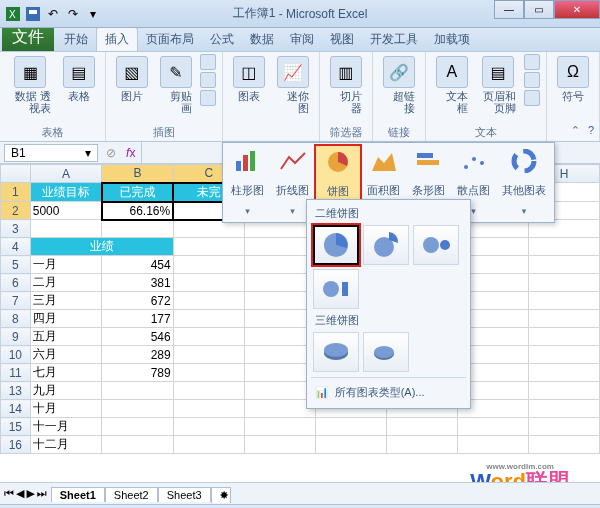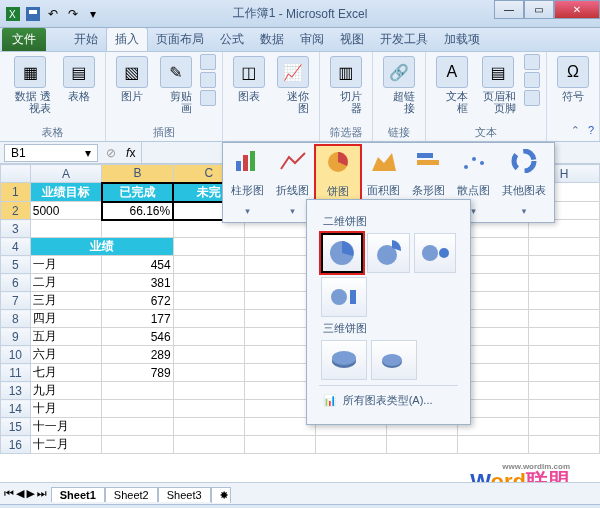--- a/index.html
+++ b/index.html
@@ -5,77 +5,77 @@
 *{margin:0;padding:0;box-sizing:border-box;font-family:"Microsoft YaHei",Arial,sans-serif}
 body{background:#fff;width:600px;height:508px;overflow:hidden;font-size:12px;position:relative}
 .titlebar{height:28px;background:linear-gradient(#d9e6f5,#c5d9ee);border-bottom:1px solid #9db3cc;display:flex;align-items:center;padding:0 4px;position:relative}
 .qat{display:flex;gap:2px;align-items:center}
 .qat-btn{width:18px;height:18px;display:flex;align-items:center;justify-content:center}
 .title{position:absolute;left:50%;transform:translateX(-50%);color:#3b5679;font-size:12px;display:flex;align-items:center}
 .wincontrols{position:absolute;right:0;top:0;display:flex}
 .wbtn{width:30px;height:19px;background:linear-gradient(#e8eef7,#cfdef0);border:1px solid #8aa4c3;display:flex;align-items:center;justify-content:center;font-size:10px;cursor:default}
 .wbtn.close{background:linear-gradient(#e68,#c13537);color:#fff;width:46px}
 .tabs{height:24px;background:linear-gradient(#dce8f7,#cadcf0);display:flex;align-items:flex-end;padding-left:2px;border-bottom:1px solid #b4c8de}
-.file-tab{background:linear-gradient(#3b8a3e,#2c6b2e);color:#fff;padding:3px 10px;font-size:12px;border-radius:2px 2px 0 0;margin-right:20px}
+.file-tab{background:linear-gradient(#3b8a3e,#2c6b2e);color:#fff;padding:3px 10px;font-size:16px;border-radius:2px 2px 0 0;margin-right:2px}
 .tab{padding:3px 8px;color:#3b5679;font-size:12px;cursor:default}
 .tab.active{background:#f3f7fc;border:1px solid #b4c8de;border-bottom:none;border-radius:3px 3px 0 0}
 .ribbon{height:90px;background:#f3f7fc;border-bottom:1px solid #b4c8de;display:flex;position:relative}
 .group{border-right:1px solid #d0dbe8;padding:2px 6px 14px;display:flex;flex-direction:column;position:relative}
 .group-row{display:flex;gap:4px;flex:1;align-items:flex-start}
 .group-label{position:absolute;bottom:1px;left:0;right:0;text-align:center;font-size:11px;color:#5b7290}
 .big-btn{display:flex;flex-direction:column;align-items:center;padding:2px 4px;cursor:default;gap:2px}
 .big-btn .lbl{font-size:11px;color:#3b5679;text-align:right;line-height:1.1}
 .ico{width:32px;height:32px;background:#dbe6f4;border:1px solid #a9bed8;border-radius:3px;display:flex;align-items:center;justify-content:center;font-size:16px}
 .small-ico{width:16px;height:16px;background:#dbe6f4;border:1px solid #a9bed8;border-radius:2px}
 .ribbon-help{position:absolute;right:6px;bottom:4px;color:#5b7290;font-size:11px;display:flex;gap:8px}
 
 .namebox-row{height:22px;border-bottom:1px solid #c0cdda;display:flex;align-items:center;background:#eef3f9}
 .namebox{width:94px;border:1px solid #b0c0d4;background:#fff;margin:1px 4px;padding:1px 6px;font-size:12px;display:flex;justify-content:space-between}
-.fx{padding:0 6px;color:#000000}
+.fx{padding:0 6px;color:#a21caf}
 
 .sheet-area{position:relative;height:318px;overflow:hidden}
 table.grid{border-collapse:collapse;font-size:12px;table-layout:fixed}
 .hcell{background:linear-gradient(#f5f8fc,#e3ebf5);border:1px solid #c6d2e0;text-align:center;color:#3b5679;font-weight:normal;height:18px}
 .rcell{background:linear-gradient(#f5f8fc,#e3ebf5);border:1px solid #c6d2e0;text-align:center;color:#3b5679;width:30px;height:18px}
 .cell{border:1px solid #d4d4d4;height:18px;padding:0 2px;text-align:right;width:72px}
 .cell.l{text-align:left}
-.hdr{background:#28c1e0;color:#fff;font-weight:bold;text-align:center}
+.hdr{background:#28c1e0;color:#fff;font-weight:normal;text-align:center}
 .sel{border:2px solid #000!important}
 .rcell.sel-r,.hcell.sel-h{background:#f7d57a}
 
 
 .chart-strip{position:absolute;left:222px;top:142px;background:#f3f7fc;border:1px solid #9db3cc;display:flex;padding:2px;box-shadow:2px 2px 5px rgba(0,0,0,.2);z-index:5}
 .cs-btn{display:flex;flex-direction:column;align-items:center;padding:2px 6px;gap:8px;cursor:default}
 .cs-btn .lbl{font-size:11px;color:#3b5679}
 .cs-btn.hot{background:#fde69b;border:1px solid #e8b62b;border-radius:2px}
 .cs-btn.sel-red{position:relative}
 .cs-btn.sel-red::after{content:"";position:absolute;inset:-2px;border:2px solid #d22}
 .cico{width:32px;height:28px;display:flex;align-items:center;justify-content:center}
 .drop-arrow{font-size:9px;color:#5b7290}
 
-.pie-menu{position:absolute;left:306px;top:199px;width:165px;background:#f3f7fc;border:1px solid #9db3cc;box-shadow:2px 2px 6px rgba(0,0,0,.25);padding:12px;z-index:6}
+.pie-menu{position:absolute;left:306px;top:199px;width:165px;background:#f3f7fc;border:1px solid #9db3cc;box-shadow:2px 2px 6px rgba(0,0,0,.25);padding:4px;z-index:6}
 .pm-h{font-size:11px;color:#3b5679;padding:2px 4px}
 .pm-row{display:flex;gap:4px;padding:2px}
 .pm-item{width:46px;height:40px;border:1px solid #cfd9e6;background:linear-gradient(#fefefe,#e9eef6);display:flex;align-items:center;justify-content:center;cursor:default}
 .pm-item.sel{outline:2px solid #d22}
 .pm-sep{height:1px;background:#cfd9e6;margin:3px 0}
 .pm-all{display:flex;align-items:center;gap:6px;padding:4px;font-size:11px;color:#3b5679;cursor:default}
 
 .sheet-tabs{height:22px;background:#eef3f9;border-top:1px solid #c0cdda;display:flex;align-items:center;font-size:11px}
 .stab-nav{display:flex;gap:2px;padding:0 4px}
 .stab{background:#fff;border:1px solid #b0c0d4;border-bottom:none;padding:1px 8px;margin-top:2px}
 .stab.active{font-weight:bold}
 
 .statusbar{height:22px;background:linear-gradient(#dfe9f6,#cadcf0);border-top:1px solid #aac0db;display:flex;align-items:center;font-size:11px;color:#3b5679;padding:0 6px;gap:12px}
 .status-right{margin-left:auto;display:flex;align-items:center;gap:4px}
 .view-btn{width:20px;height:16px;border:1px solid #a9bed8;background:#eaf1fa}
 
 .watermark{position:absolute;right:30px;top:298px;font-size:22px;font-weight:bold;z-index:2}
 .watermark .w1{color:#2a5ac8}.watermark .w2{color:#f08c00}
-.watermark .w3{color:#ec4899}.watermark .w4{font-size:8px;color:#888;display:block;text-align:right;margin-bottom:-4px}
+.watermark .w3{color:#ec4899}.watermark .w4{font-size:8px;color:#888;display:block;text-align:center;margin-bottom:-4px}
 </style>
 </head>
 <body>
 
 <div class="titlebar">
   <div class="qat">
     <div class="qat-btn">
         <svg width="14" height="14">
           <rect width="14" height="14" fill="#1e7e34"></rect>
           <text x="3" y="11" fill="#fff" font-size="10">X</text>

